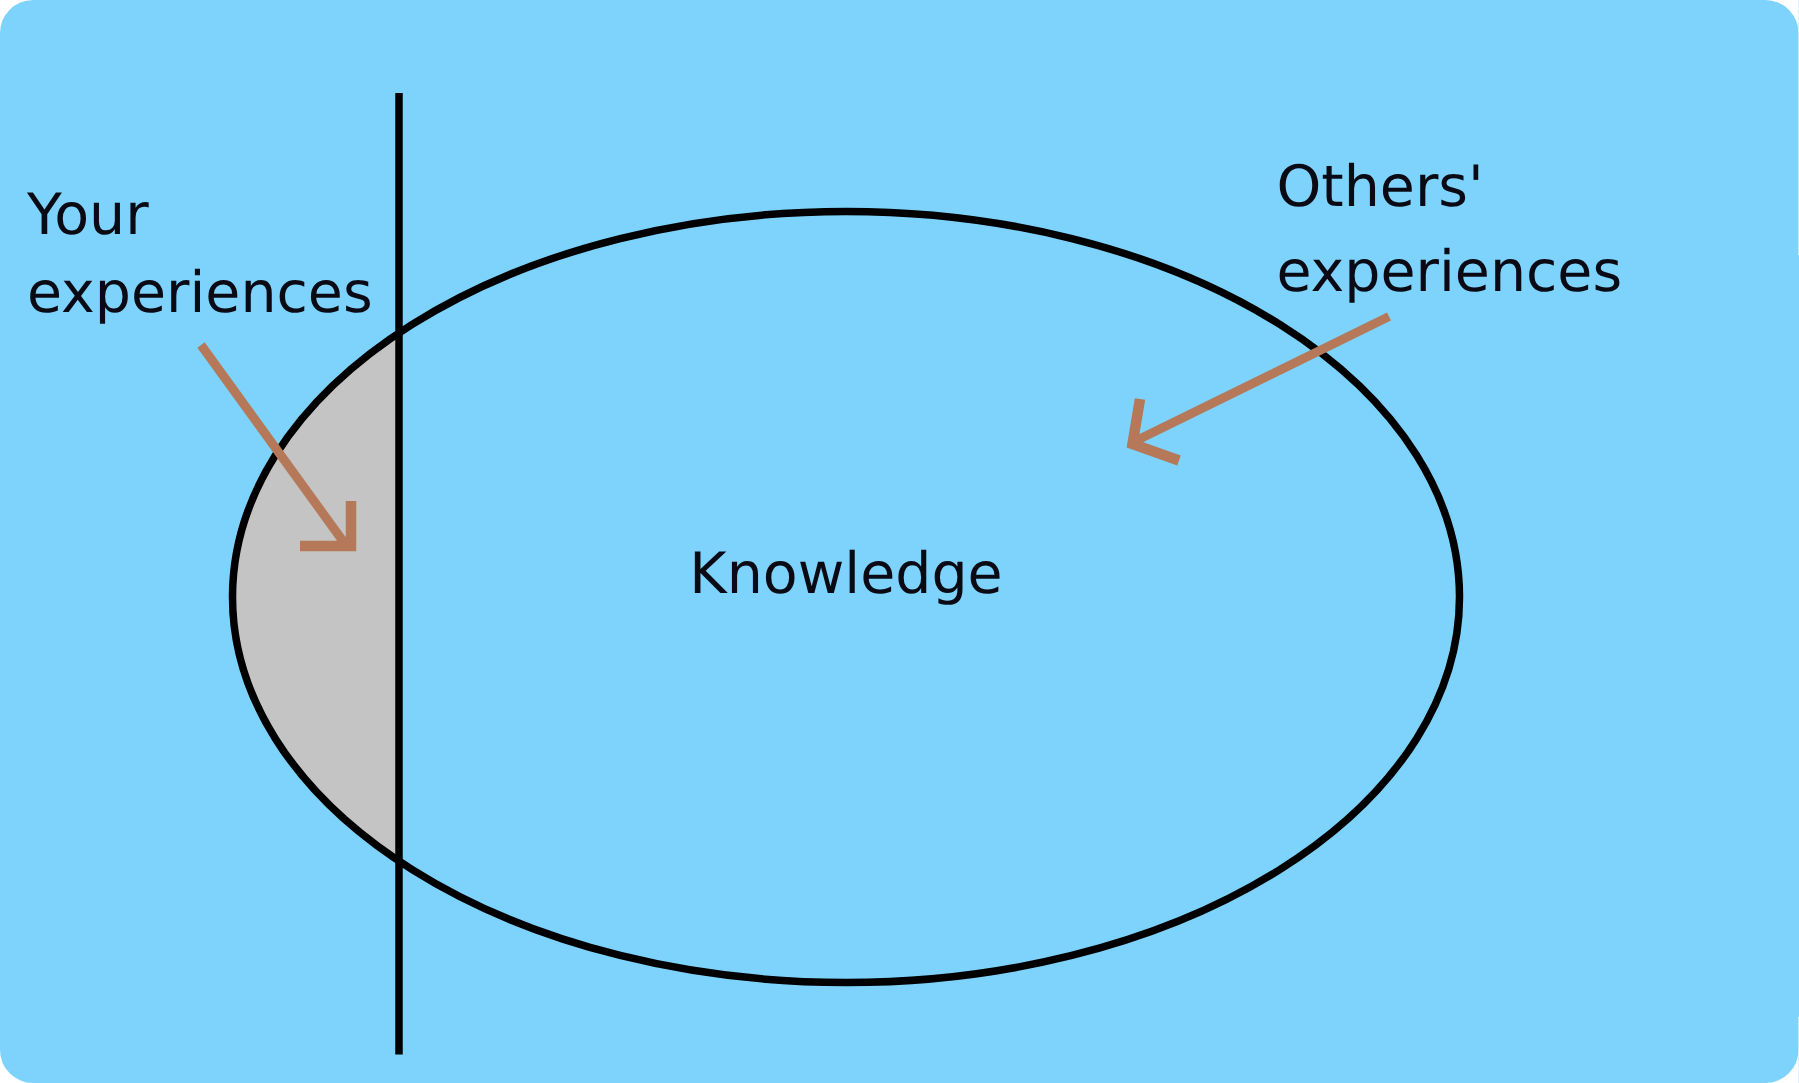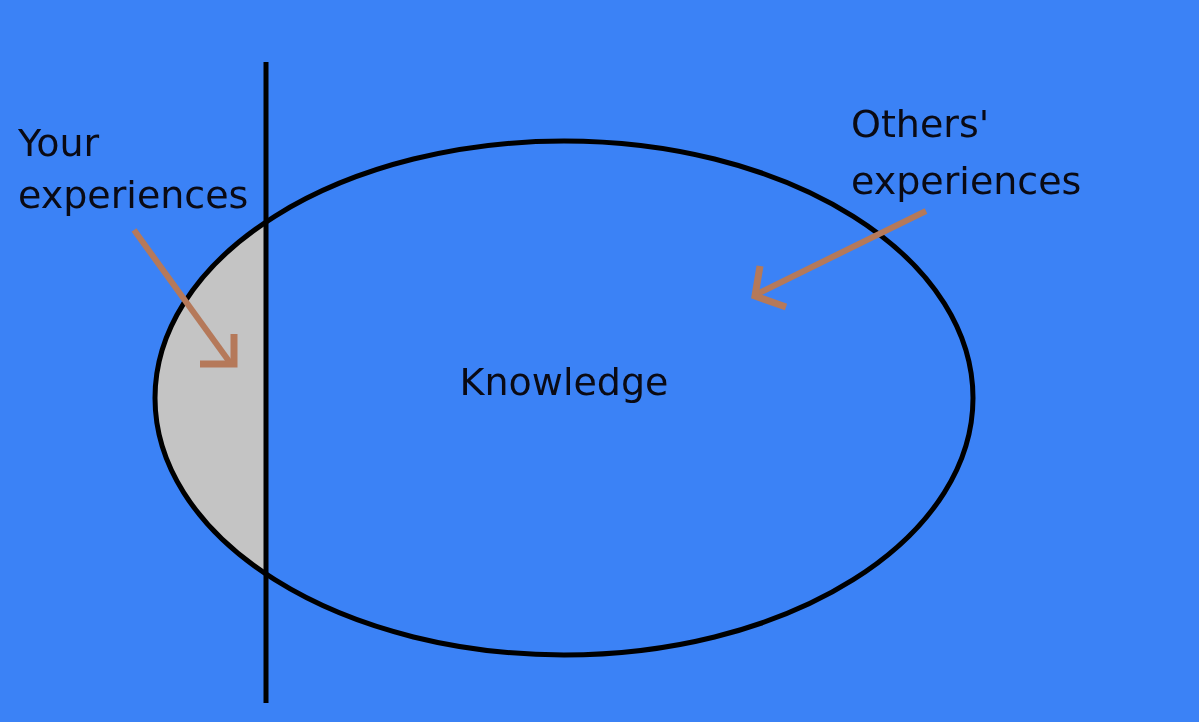--- a/index.html
+++ b/index.html
@@ -10,21 +10,22 @@
   body {
     width: 1199px;
     height: 722px;
     overflow: hidden;
     font-family: "DejaVu Sans", sans-serif;
   }
   #canvas-root {
     position: relative;
     width: 1199px;
     height: 722px;
-    background: #3b82f6;
+    background: #7dd3fc;
+    border-radius: 22px;
   }
   #diagram-svg {
     position: absolute;
     top: 0;
     left: 0;
     width: 1199px;
     height: 722px;
     display: block;
   }
   .diagram-text {

